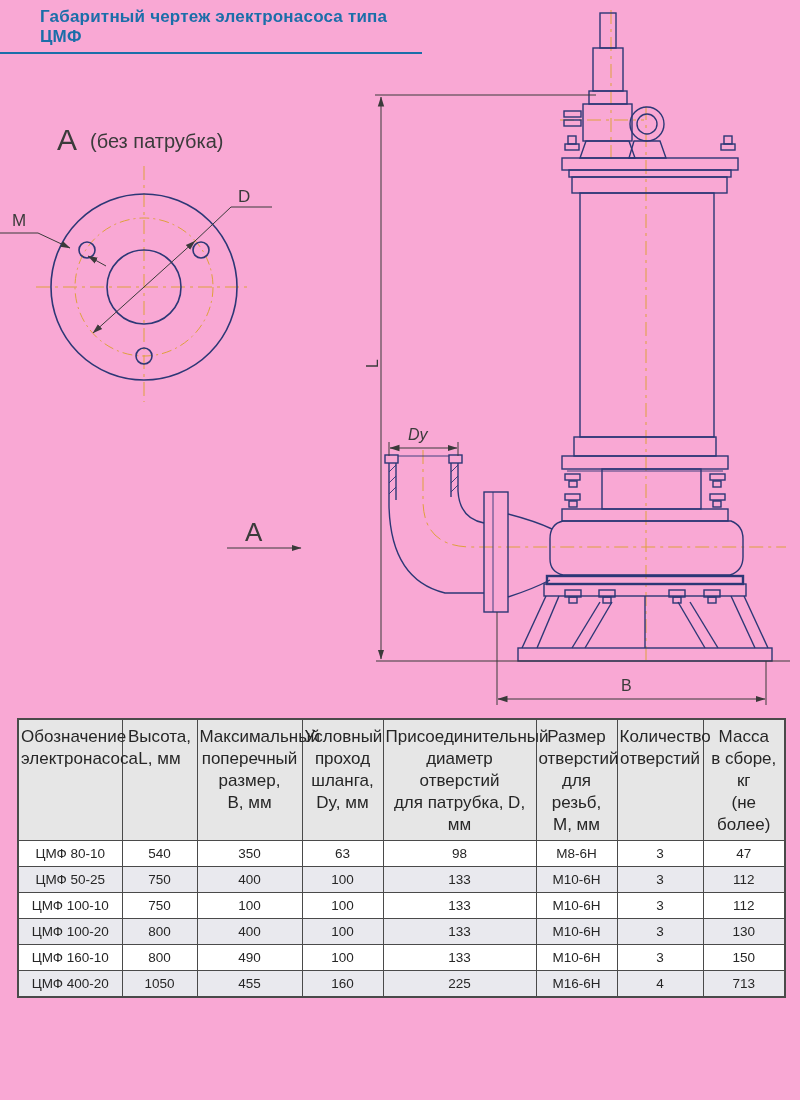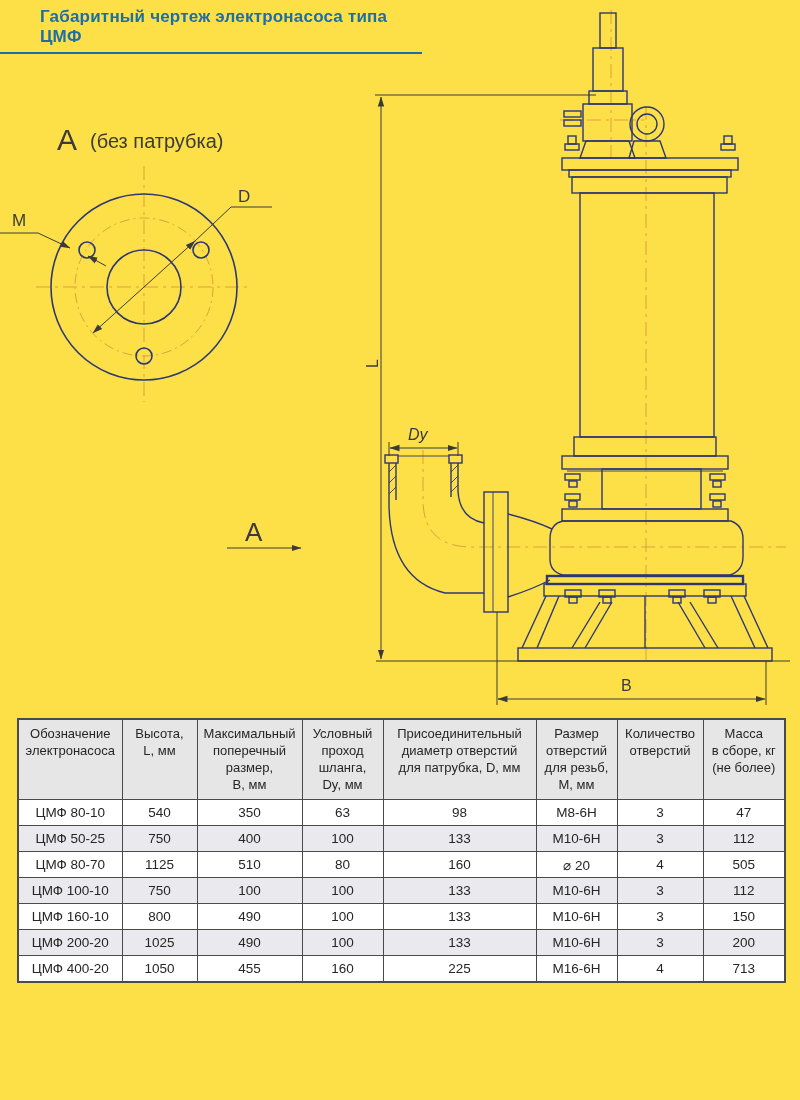--- a/index.html
+++ b/index.html
@@ -1,37 +1,37 @@
 <!DOCTYPE html>
 <html lang="ru"><head>
 <meta charset="utf-8">
 <style>
   html,body{margin:0;padding:0;background:#fff;}
-  .page{position:relative;width:800px;height:1100px;background:#fde047;overflow:hidden;
+  .page{position:relative;width:800px;height:1100px;background:#f9a8d4;overflow:hidden;
         font-family:"Liberation Sans",sans-serif;}
   .title{position:absolute;top:4px;left:0;width:422px;padding:3px 0 5px 40px;
          box-sizing:border-box;border-bottom:2px solid #1b6ea9;color:#1b6ea9;
          font-size:17px;font-weight:bold;letter-spacing:.2px;}
   svg{position:absolute;top:0;left:0;}
   
   .ol{stroke:#2c3776;stroke-width:1.6;fill:none;}
   .olg *{stroke:#2c3776;stroke-width:1.4;fill:none;}
   .olg .thin{stroke-width:.9;}
   .olg .thick{stroke-width:2.4;}
   .clg line,.clg path{stroke:#dfa03c;stroke-width:1;stroke-dasharray:14 5 3 5;fill:none;}
   .clc{stroke:#dfa03c;stroke-width:1;fill:none;stroke-dasharray:10 4 2 4;}
   .dl{stroke:#3a3a3a;stroke-width:1;fill:none;}
   .dtext{font-family:"Liberation Sans",sans-serif;fill:#3b3b3b;}
   .it{font-style:italic;}
   
   .spec{position:absolute;top:718px;left:17px;width:769px;border-collapse:collapse;
         table-layout:fixed;border:2px solid #4a4a4a;font-size:13px;color:#262626;}
   .spec th,.spec td{border:1.5px solid #4a4a4a;text-align:center;}
   .spec th{background:#e6e6e6;font-weight:normal;vertical-align:top;height:69px;
-           padding:6px 2px 4px;line-height:1.3;white-space:pre-line;font-size:13px;}
+           padding:6px 2px 4px;line-height:1.3;white-space:pre-line;font-size:17px;}
   .spec td{height:25px;padding:0 2px;font-size:13.5px;}
   .spec tbody tr:nth-child(even){background:#e9e9ee;}
   .spec tbody tr:nth-child(odd){background:#ffffff;}
 </style>
 </head>
 <body>
 
 <div class="page">
 
   <div class="title">Габаритный чертеж  электронасоса типа ЦМФ</div>
@@ -241,58 +241,48 @@
       <td>ЦМФ 50-25</td>
       <td>750</td>
       <td>400</td>
       <td>100</td>
       <td>133</td>
       <td>М10-6Н</td>
       <td>3</td>
       <td>112</td>
     </tr>
         <tr>
-      <td>ЦМФ 80-70</td>
-      <td>1125</td>
-      <td>510</td>
-      <td>80</td>
-      <td>160</td>
-      <td>⌀ 20</td>
-      <td>4</td>
-      <td>505</td>
-    </tr>
-        <tr>
       <td>ЦМФ 100-10</td>
       <td>750</td>
       <td>100</td>
       <td>100</td>
       <td>133</td>
       <td>М10-6Н</td>
       <td>3</td>
       <td>112</td>
+    </tr>
+        <tr>
+      <td>ЦМФ 100-20</td>
+      <td>800</td>
+      <td>400</td>
+      <td>100</td>
+      <td>133</td>
+      <td>М10-6Н</td>
+      <td>3</td>
+      <td>130</td>
     </tr>
         <tr>
       <td>ЦМФ 160-10</td>
       <td>800</td>
       <td>490</td>
       <td>100</td>
       <td>133</td>
       <td>М10-6Н</td>
       <td>3</td>
       <td>150</td>
-    </tr>
-        <tr>
-      <td>ЦМФ 200-20</td>
-      <td>1025</td>
-      <td>490</td>
-      <td>100</td>
-      <td>133</td>
-      <td>М10-6Н</td>
-      <td>3</td>
-      <td>200</td>
     </tr>
         <tr>
       <td>ЦМФ 400-20</td>
       <td>1050</td>
       <td>455</td>
       <td>160</td>
       <td>225</td>
       <td>М16-6Н</td>
       <td>4</td>
       <td>713</td>

